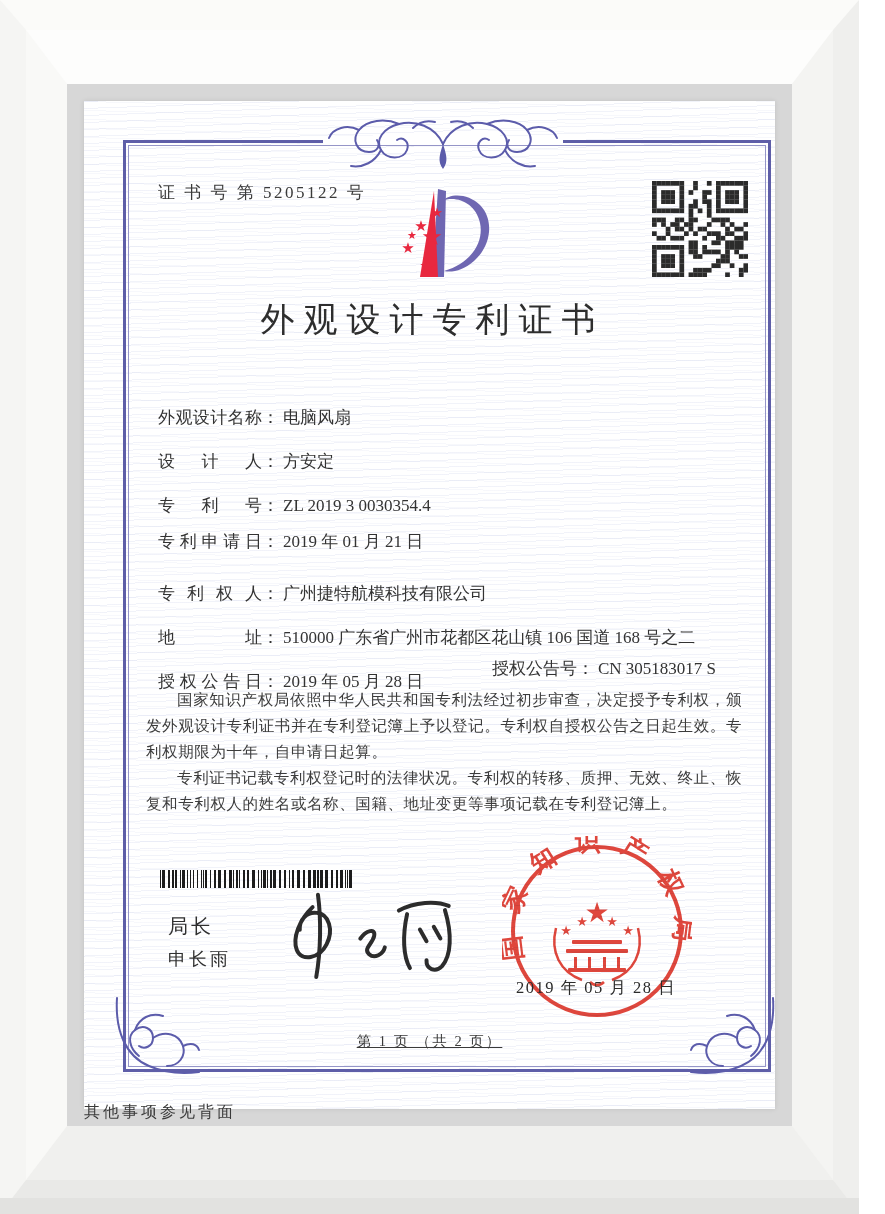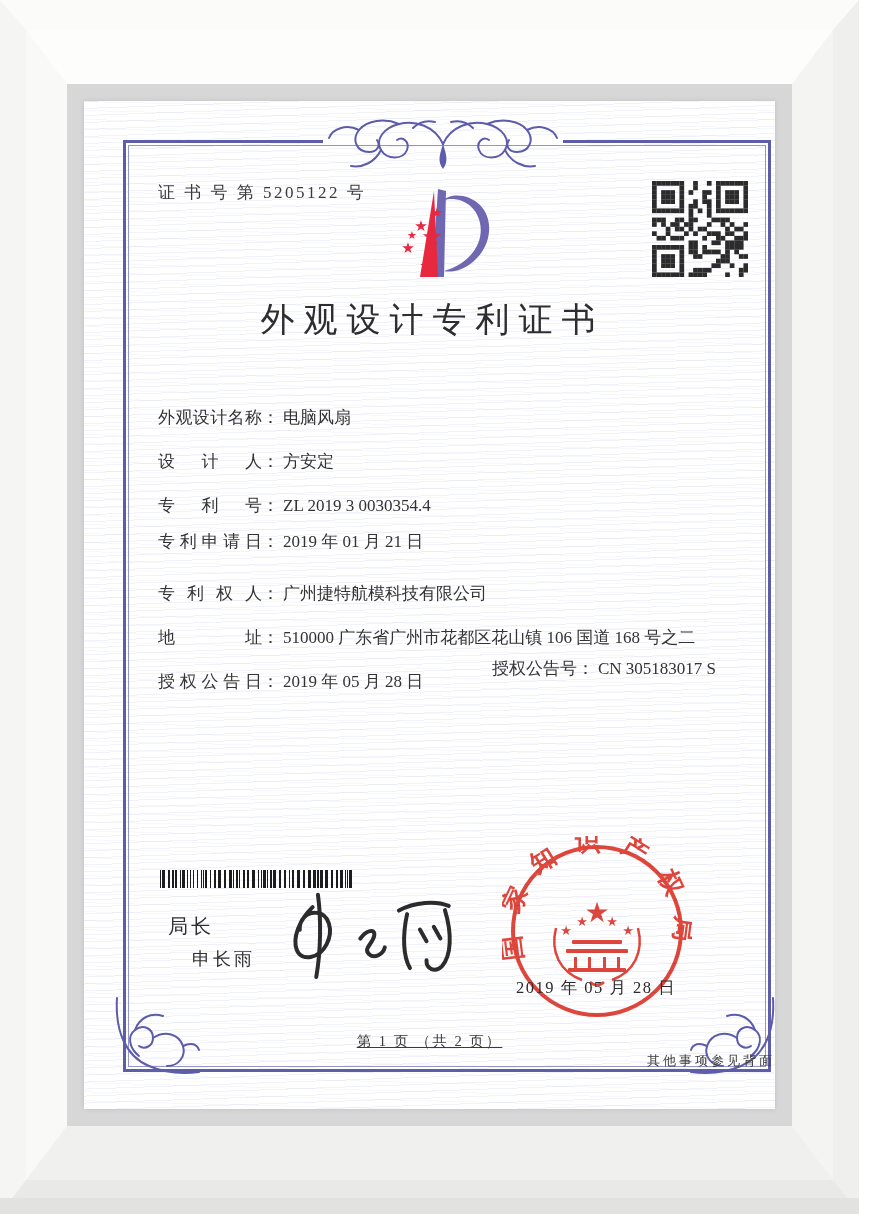--- a/index.html
+++ b/index.html
@@ -35,28 +35,28 @@
   .frow2{position:absolute;left:408px;font-size:17px;color:#333;white-space:nowrap;}
 
   .paras{left:62px;top:586px;width:596px;font-size:15.5px;line-height:26px;color:#3c3c3c;
          letter-spacing:.6px;text-align:justify;}
   .paras p{margin:0;text-indent:2em;}
 
   .barcode-wrap{left:76px;top:769px;}
   .sign-role{left:84px;top:812px;font-size:20px;letter-spacing:3px;color:#2f2f2f;
              font-family:"Liberation Sans","DejaVu Sans",sans-serif;}
   .sign-name{left:84px;top:846px;font-size:18px;letter-spacing:3px;color:#2f2f2f;
-             font-family:Liberation Mono, monospace;margin-left:24px;}
+             font-family:Liberation Mono, monospace;}
   .signature{left:158px;top:782px;transform:rotate(-3deg);}
 
   .seal{left:418px;top:735px;opacity:.92;mix-blend-mode:multiply;}
   .seal-date{left:432px;top:876px;font-size:16.5px;letter-spacing:1.5px;color:#2b2b2b;}
 
   .page-footer{left:0;right:0;top:931px;text-align:center;font-size:14.5px;letter-spacing:2px;color:#3a3a3a;text-decoration:underline;}
-  .back-note{left:0;right:0;top:951px;text-align:right;font-size:13px;letter-spacing:3px;color:#3a3a3a;}
+  .back-note{left:0;right:0;top:1001px;text-align:left;font-size:16px;letter-spacing:3px;color:#3a3a3a;}
 
   .ornament-top{left:239px;top:13px;}
   .corner-left{left:25px;top:893px;}
   .corner-right{left:605px;top:893px;}
   .logo{left:296px;top:70px;}
   .qr{left:568px;top:80px;}
 </style>
 </head>
 <body>
 
@@ -360,20 +360,24 @@
       <div class="frow" style="top:512px">
         <span class="flabel">地址</span><span class="fcolon">：</span><span>510000 广东省广州市花都区花山镇 106 国道 168 号之二</span>
       </div>
       <div class="frow" style="top:556px">
         <span class="flabel">授权公告日</span><span class="fcolon">：</span><span>2019 年 05 月 28 日</span>
       </div>
       <div class="frow2" style="top:556px">
         <span>授权公告号</span><span class="fcolon">：</span><span>CN 305183017 S</span>
       </div>
 
+      <div class="abs paras">
+        <p>国家知识产权局依照中华人民共和国专利法经过初步审查，决定授予专利权，颁发外观设计专利证书并在专利登记簿上予以登记。专利权自授权公告之日起生效。专利权期限为十年，自申请日起算。</p>
+        <p>专利证书记载专利权登记时的法律状况。专利权的转移、质押、无效、终止、恢复和专利权人的姓名或名称、国籍、地址变更等事项记载在专利登记簿上。</p>
+      </div>
 
       <svg id="barcode-svg" class="abs barcode-wrap" width="192" height="18" viewBox="0 0 192 18">
           <rect x="0" y="0" width="1" height="18" fill="#1c1c1c"></rect>
           <rect x="2" y="0" width="3" height="18" fill="#1c1c1c"></rect>
           <rect x="8" y="0" width="2" height="18" fill="#1c1c1c"></rect>
           <rect x="12" y="0" width="2" height="18" fill="#1c1c1c"></rect>
           <rect x="15" y="0" width="2" height="18" fill="#1c1c1c"></rect>
           <rect x="20" y="0" width="1" height="18" fill="#1c1c1c"></rect>
           <rect x="22" y="0" width="3" height="18" fill="#1c1c1c"></rect>
           <rect x="27" y="0" width="1" height="18" fill="#1c1c1c"></rect>

